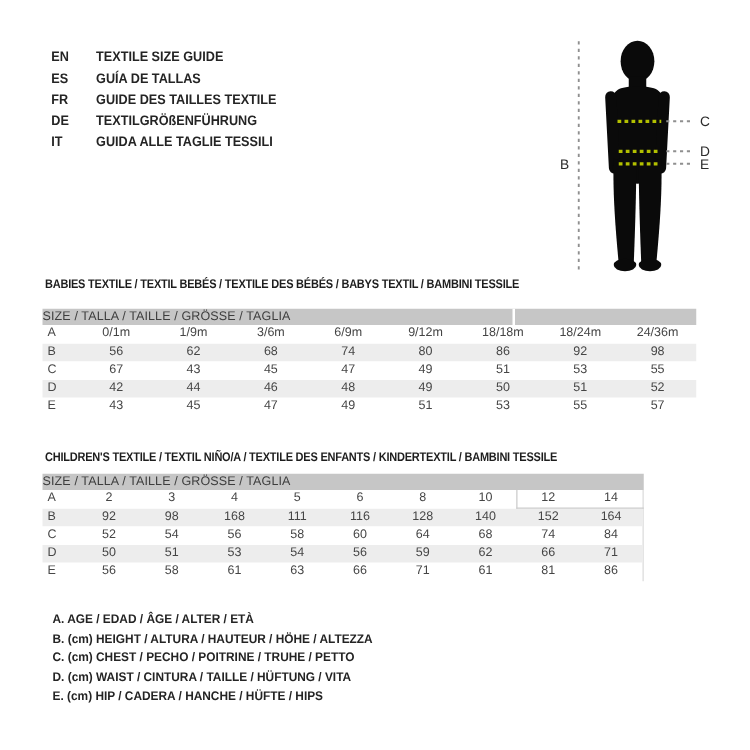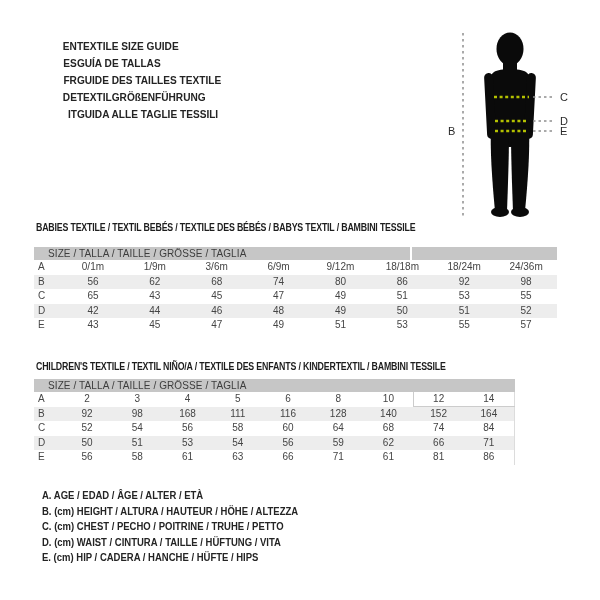--- a/index.html
+++ b/index.html
@@ -1,36 +1,36 @@
 <!DOCTYPE html>
 <html><head>
 <meta charset="utf-8">
 <style>
   html,body{margin:0;padding:0;background:#fff;}
   body{width:600px;height:600px;font-family:"Liberation Sans",sans-serif;color:#222;}
   .canvas{position:relative;width:600px;height:600px;background:#ffffff;overflow:hidden;}
 
   
-  .langs{position:absolute;left:41px;top:37px;text-align:right;}
+  .langs{position:absolute;left:41px;top:37px;}
   .lang-row{display:flex;height:17px;align-items:center;font-weight:bold;font-size:11px;
             color:#242424;transform:scaleX(0.92);transform-origin:0 50%;white-space:nowrap;}
   .lang-code{width:39px;}
 
   
   .section-title{position:absolute;left:36px;font-size:10px;font-weight:bold;color:#1d1d1d;
                  letter-spacing:-0.2px;transform:scaleX(0.88);transform-origin:0 50%;white-space:nowrap;}
   #babies-title{top:222px;}
   #children-title{top:361px;}
 
   
   .size-table{position:absolute;left:34px;background:#fff;}
   #babies-table{top:247px;width:523px;}
   #children-table{top:379px;width:481px;}
   .thead{height:13px;line-height:13px;background:#c6c6c6;font-size:10px;color:#3d3d3d;
-         padding-left:14px;letter-spacing:0.1px;white-space:nowrap;}
+         padding-left:0;letter-spacing:0.1px;white-space:nowrap;}
   .trow{display:flex;height:14.6px;line-height:14.6px;font-size:10px;color:#454545;}
   .trow.band{background:#ededed;}
   .cell{flex:1;text-align:center;}
   .cell.letter{flex:0 0 24px;text-align:left;padding-left:4px;color:#474747;}
   #children-rows{border-right:1px solid #dcdcdc;}
 
   
   .babies-notch{position:absolute;left:410px;top:247px;width:2px;height:14px;background:#fff;}
   .children-box{position:absolute;left:413px;top:392px;width:102px;height:15px;box-sizing:border-box;
                 border-left:1px solid #cccccc;border-bottom:1px solid #cccccc;}
@@ -124,21 +124,21 @@
           <span class="cell">62</span>
           <span class="cell">68</span>
           <span class="cell">74</span>
           <span class="cell">80</span>
           <span class="cell">86</span>
           <span class="cell">92</span>
           <span class="cell">98</span>
         </div>
         <div class="trow">
           <span class="cell letter">C</span>
-          <span class="cell">65</span>
+          <span class="cell">67</span>
           <span class="cell">43</span>
           <span class="cell">45</span>
           <span class="cell">47</span>
           <span class="cell">49</span>
           <span class="cell">51</span>
           <span class="cell">53</span>
           <span class="cell">55</span>
         </div>
         <div class="trow band">
           <span class="cell letter">D</span>

